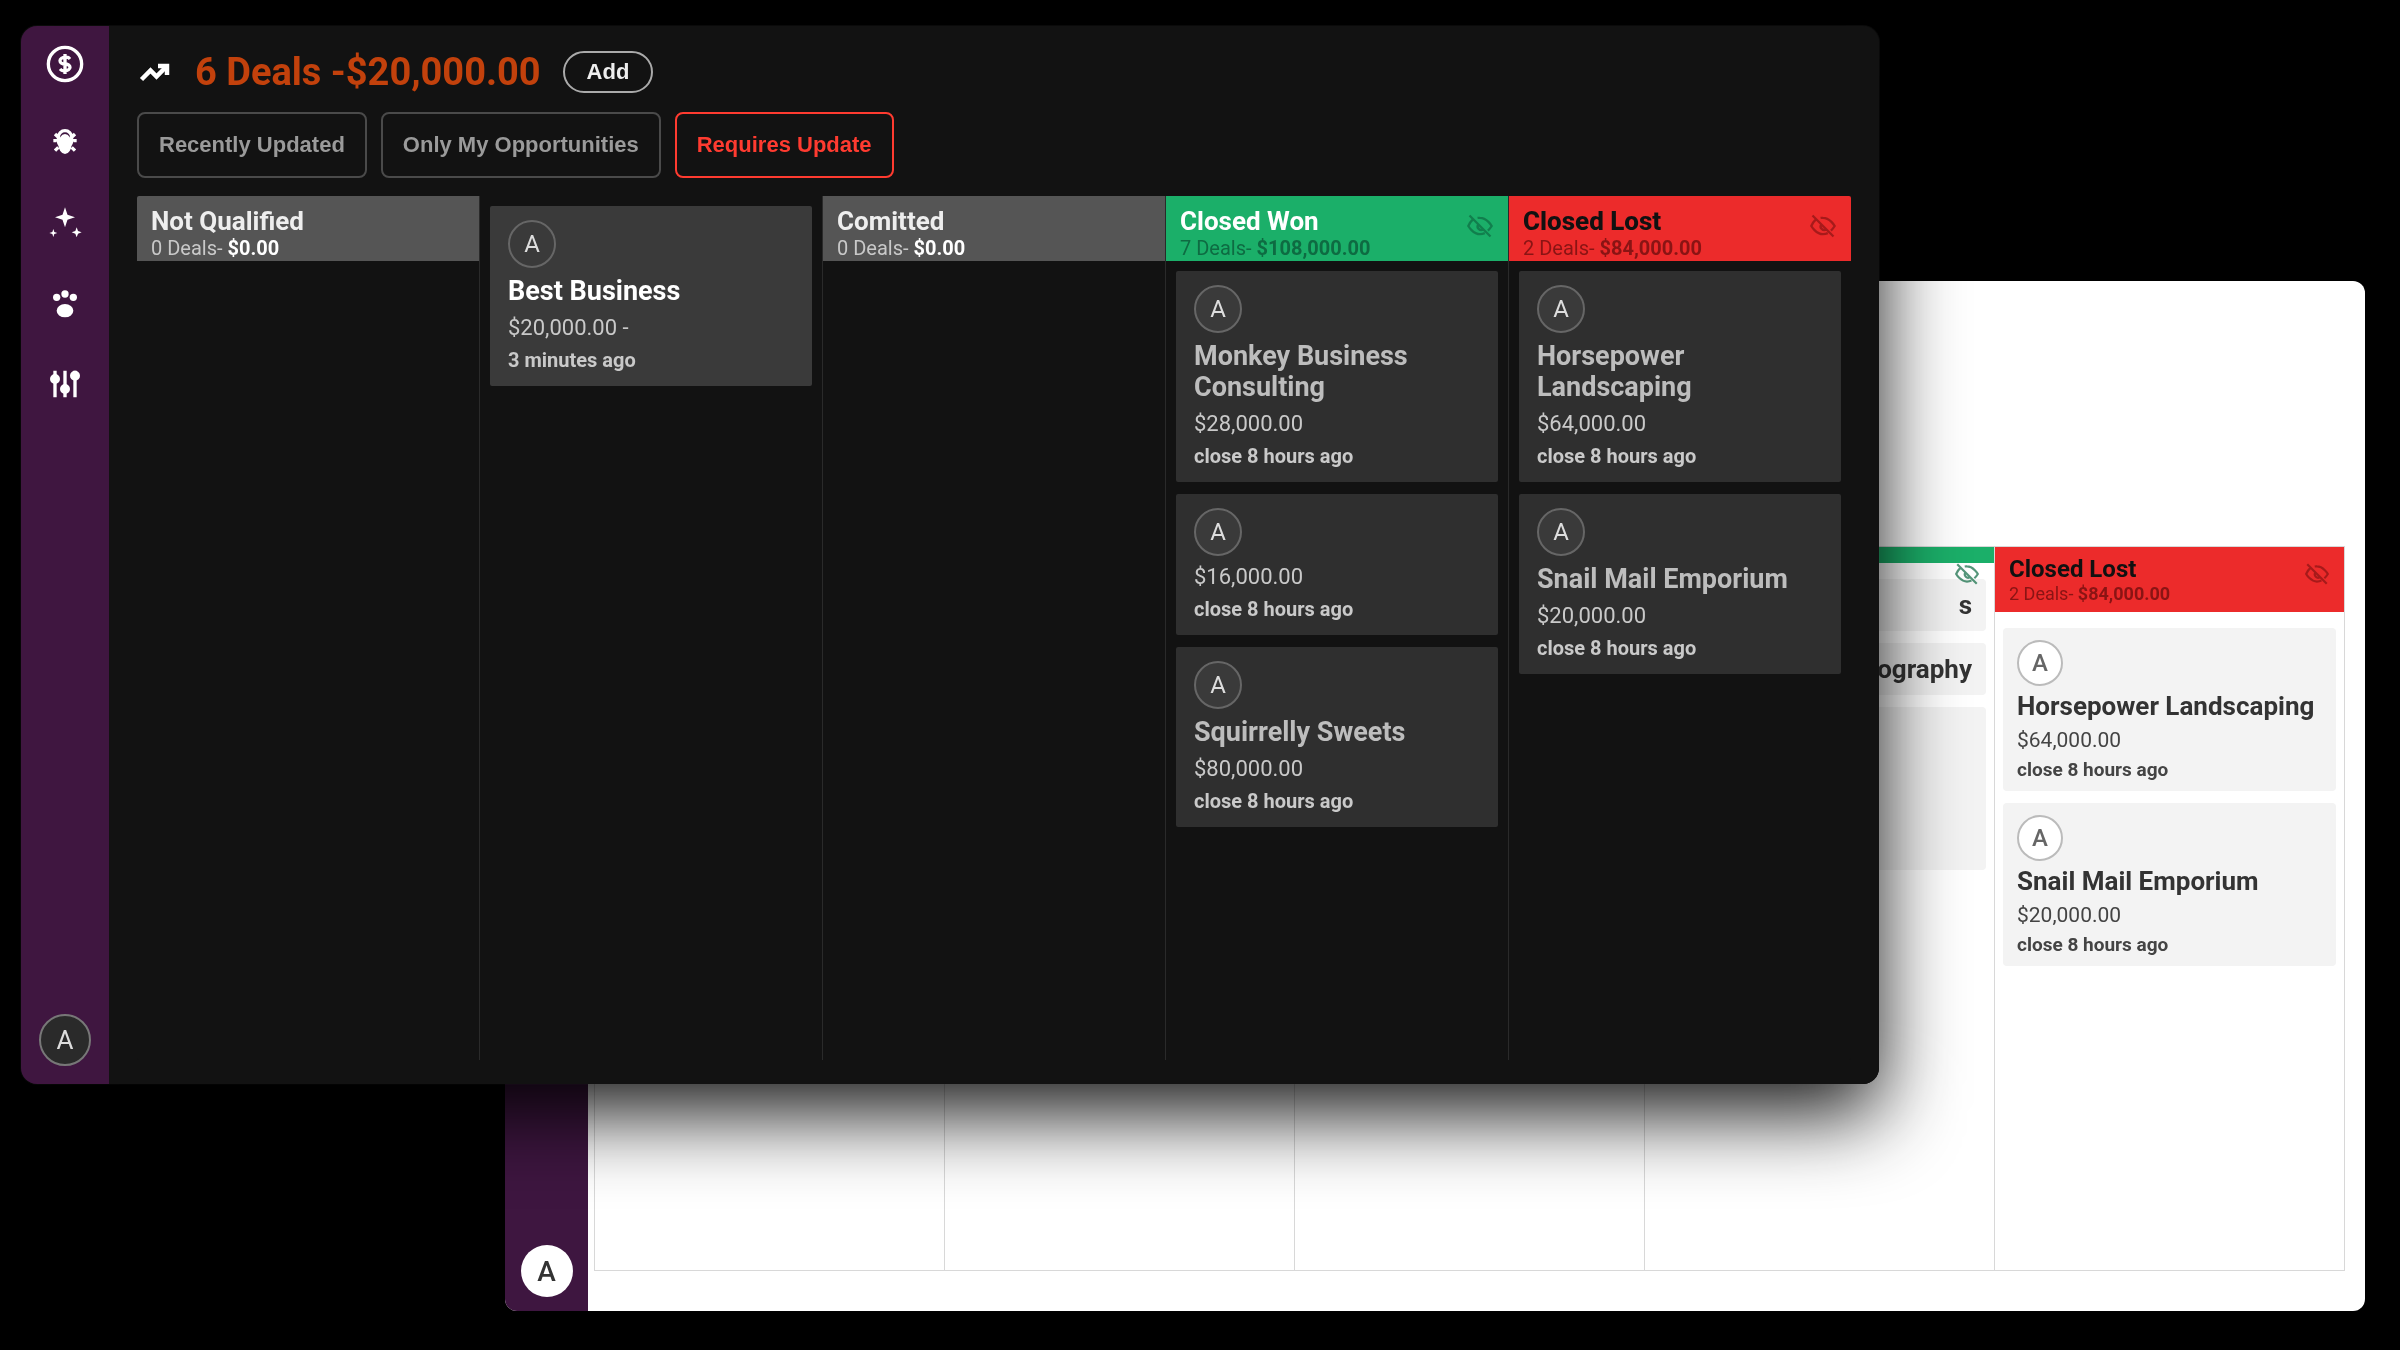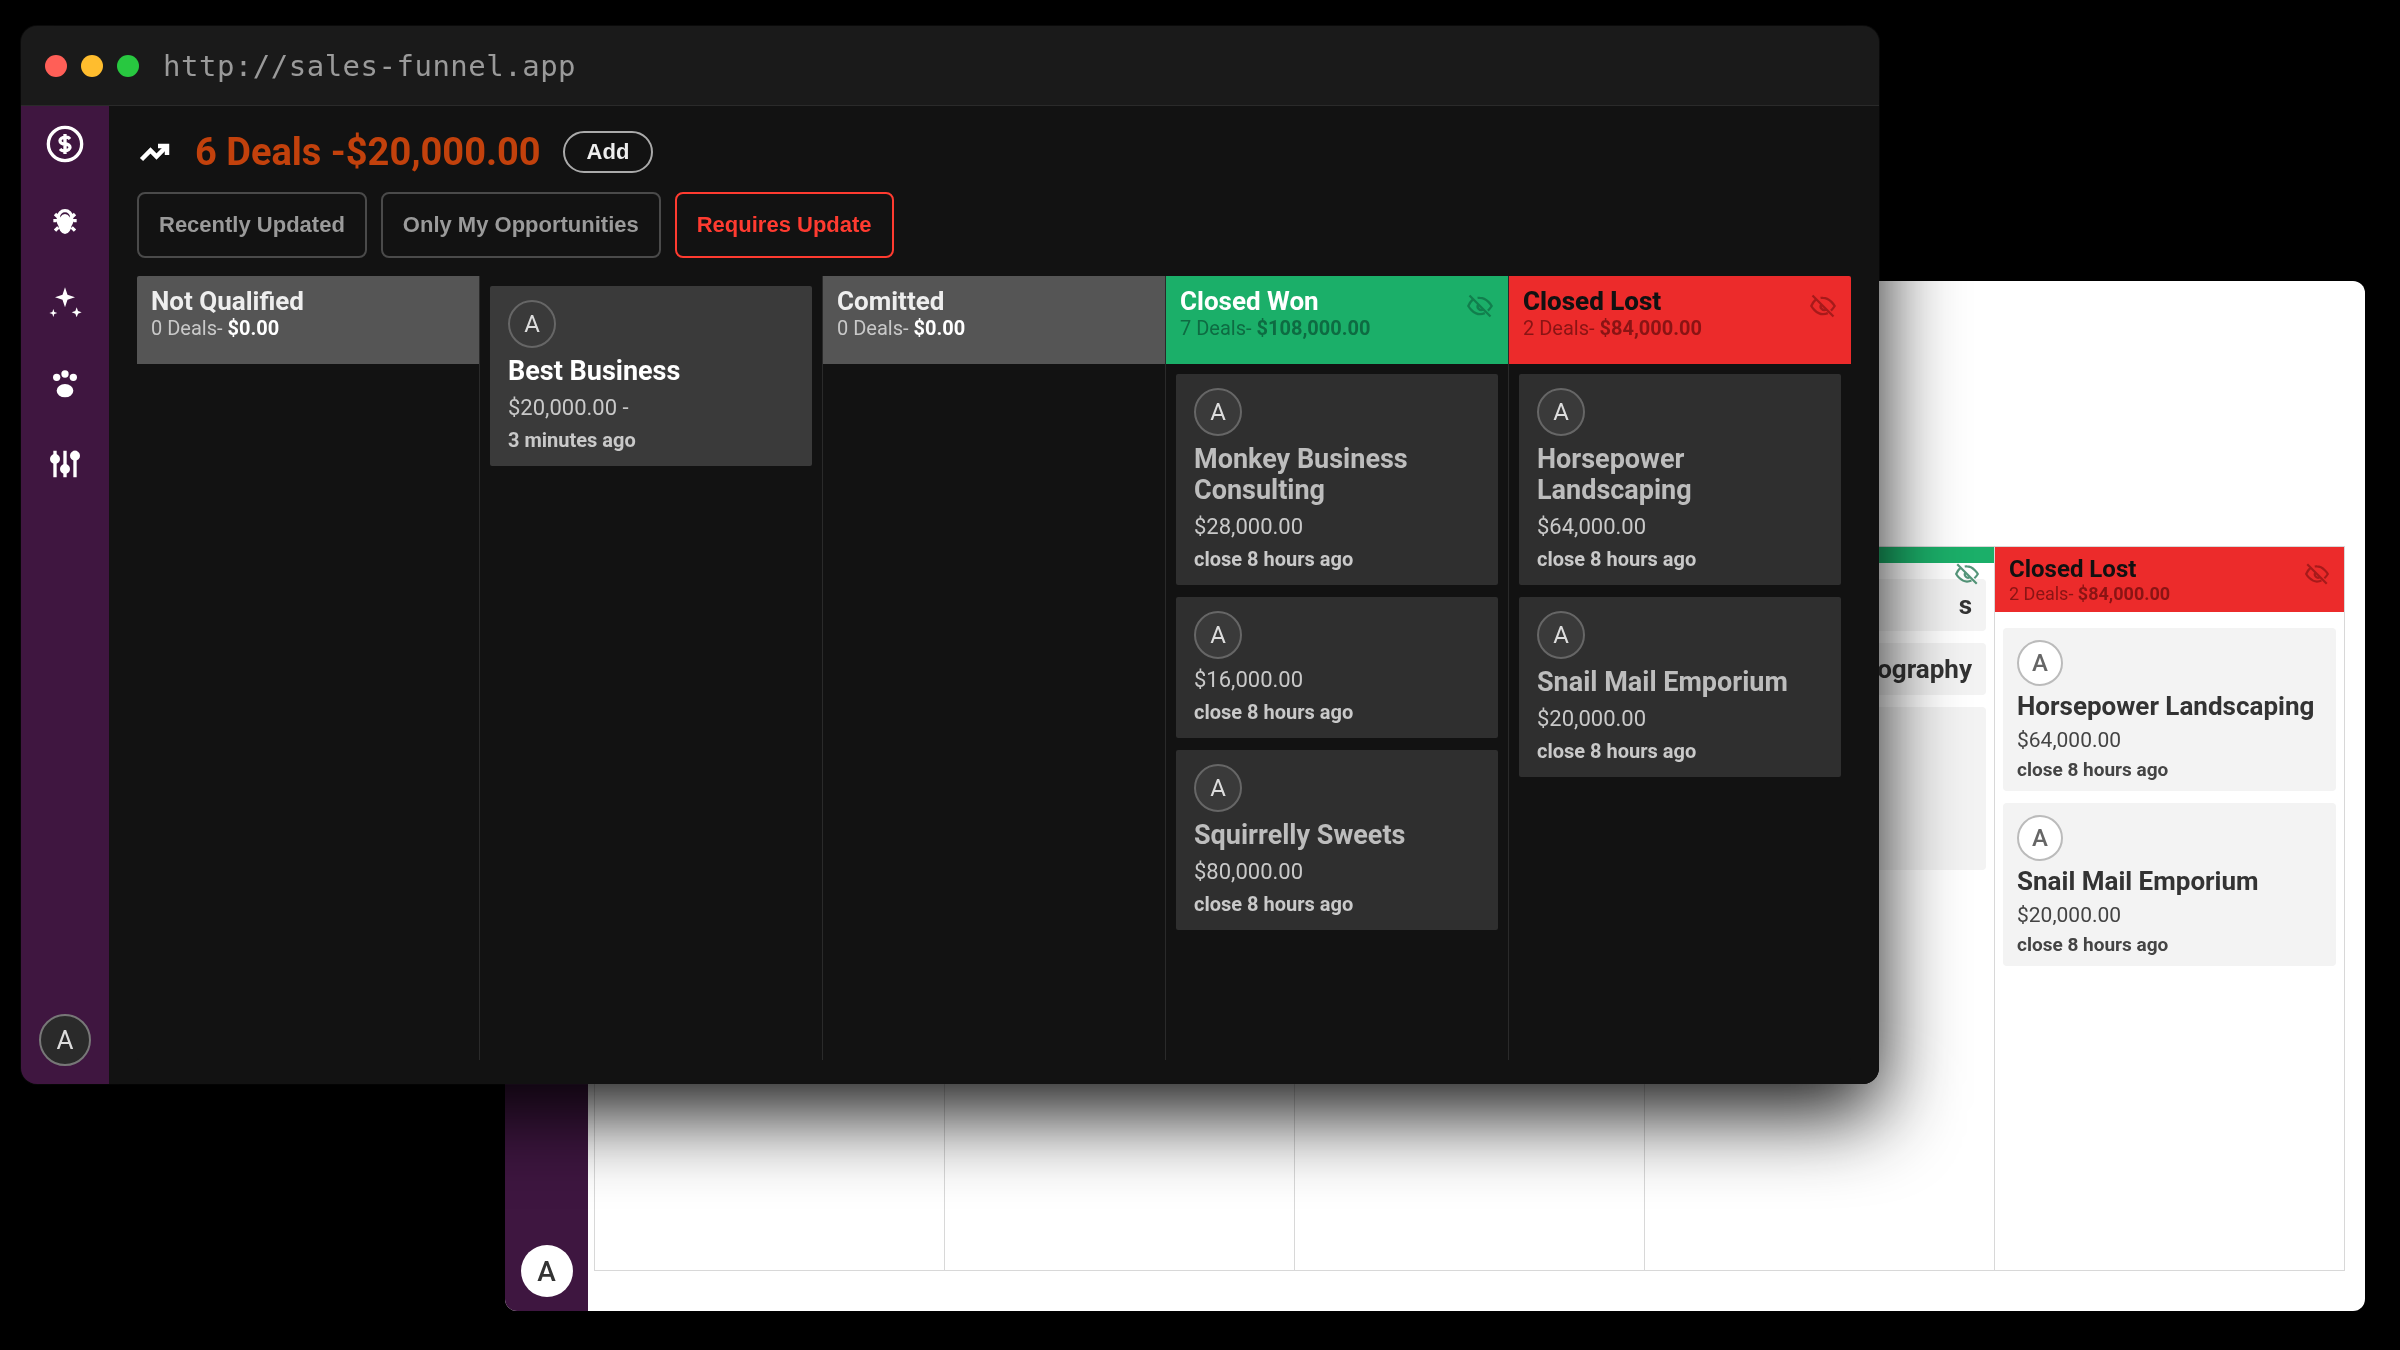--- a/index.html
+++ b/index.html
@@ -99,21 +99,21 @@
   }
   .pill.active { border-color:#ff3b30; color:#ff3b30; }
 
   .board { display:flex; flex:1; border-radius:2px; overflow:hidden; min-height:0;}
   .col {
     flex:1; display:flex; flex-direction:column; border-right:1px solid #2a2a2a;
     min-width:0;
   }
   .col:last-child{border-right:none;}
   .col-header {
-    background:#555; padding:10px 14px 24px 14px; position:relative;
+    background:#555; padding:10px 14px 1px 14px; position:relative;
   }
   .col-header.default { background:#555; }
   .col-header.won { background:#1baf69; }
   .col-header.lost { background:#ec2b2b; }
   .col-title { font-size:26px; font-weight:700; color:#fff; }
   .col-header.default .col-title { color:#eee; }
   .col-sub { font-size:20px; font-weight:400; }
   .col-header.default .col-sub { color:#c9c9c9; }
   .col-header.default .col-sub b { color:#fff; }
   .col-header.won .col-title { color:#fff;}
@@ -202,28 +202,20 @@
             <span class="name">Snail Mail Emporium</span>
             <span class="amount">$20,000.00</span>
             <span class="time">close 8 hours ago</span>
           </div>
         </div>
       </div>
     </div>
   </div>
 
   <div class="dark-window">
-    <div class="title-bar">
-      <div class="traffic">
-        <div class="dot red"></div>
-        <div class="dot yel"></div>
-        <div class="dot grn"></div>
-      </div>
-      <div class="url">http://sales-funnel.app</div>
-    </div>
 
     <div class="app-body">
       <div class="dark-sidebar">
         <div class="side-icons">
           <span class="side-icon">
             <svg viewBox="0 0 24 24" fill="none" stroke="white" stroke-width="2">
                 <circle cx="12" cy="12" r="10"></circle>
                 <path d="M12 6v12M15 9a3 3 0 00-3-1c-1.7 0-3 .9-3 2s1.3 2 3 2 3 .9 3 2-1.3 2-3 2a3 3 0 01-3-1"></path>
               </svg>
           </span>

